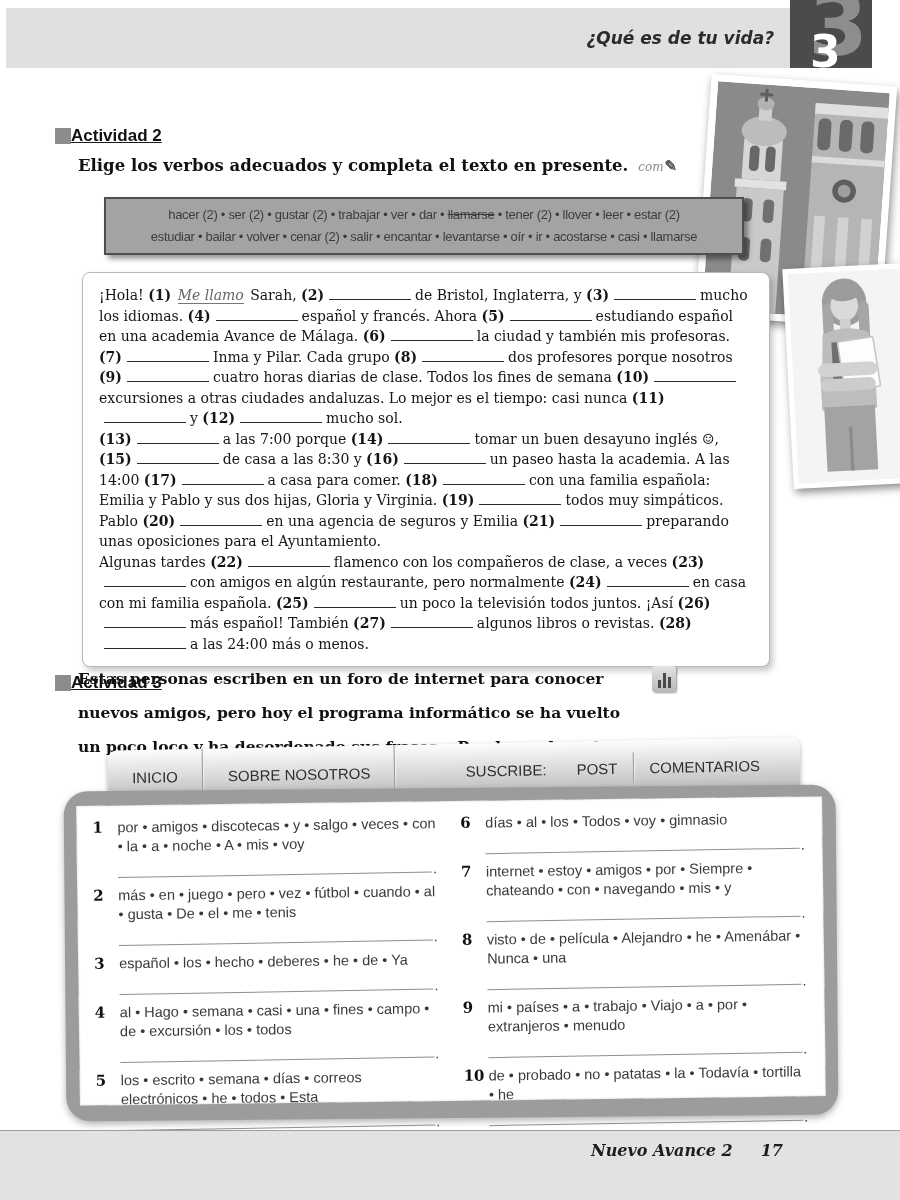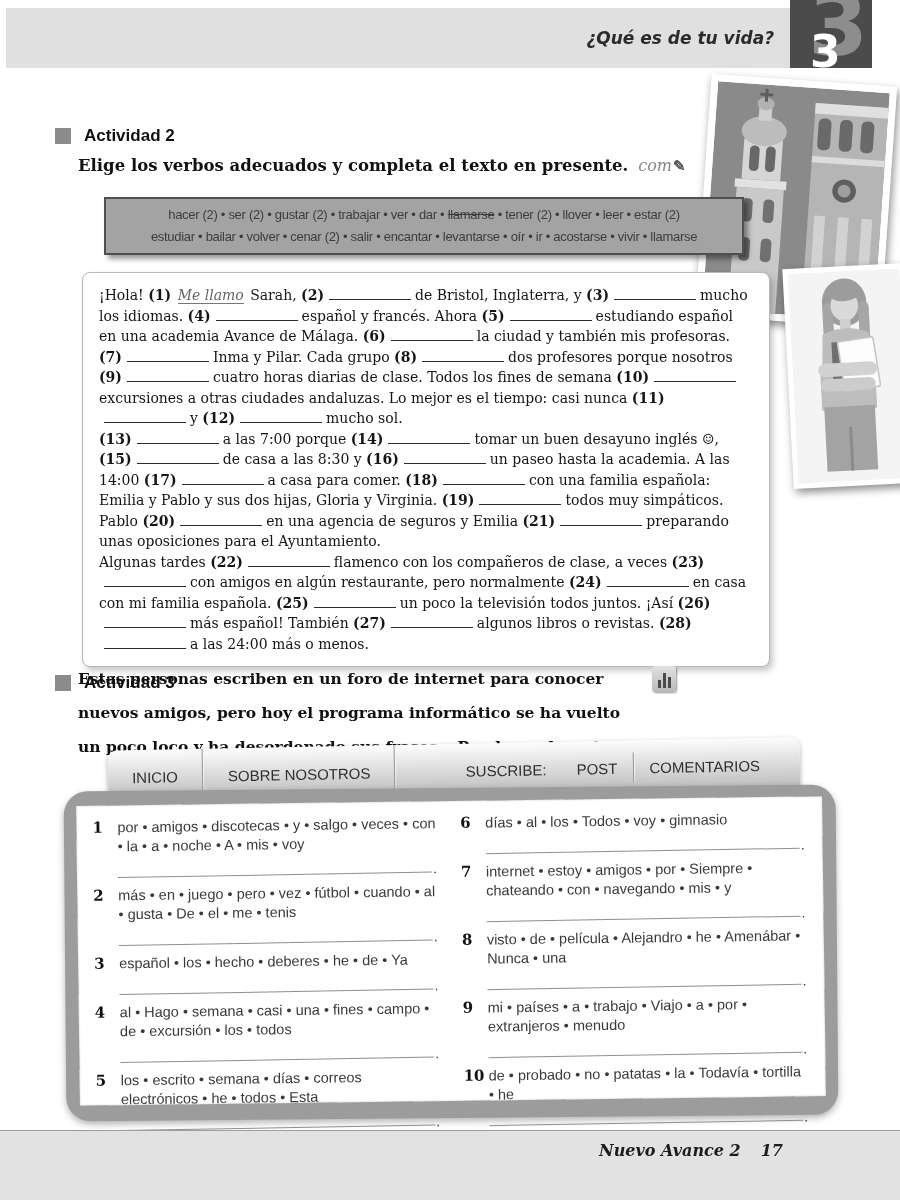--- a/index.html
+++ b/index.html
@@ -17,29 +17,29 @@
   .ch-small{position:absolute;left:20px;bottom:-6px;font-family:"DejaVu Sans",sans-serif;
             font-weight:700;font-size:44px;color:#ffffff;line-height:1;}
 
   
   .photo-card{position:absolute;background:#fff;box-shadow:2px 4px 9px rgba(0,0,0,.45);}
   .photo-cathedral{left:703px;top:80px;width:172px;height:228px;padding:7px;transform:rotate(4deg);}
   .photo-girl{left:788px;top:266px;width:112px;height:210px;padding:5px;transform:rotate(-3deg);}
   .photo-card svg{display:block;width:100%;height:100%;}
 
   
-  .act-head{position:absolute;display:flex;align-items:center;gap:13px;}
+  .act-head{position:absolute;display:flex;align-items:center;gap:0;text-decoration:underline;}
   .act-head.a2{left:55px;top:126px;}
   .act-head.a3{left:55px;top:634px;margin-top:39px;}
   .act-square{width:16px;height:16px;background:#8c8c8c;}
   .act-label{font-family:"Liberation Sans",sans-serif;font-weight:700;font-size:17px;color:#111;}
 
   
   .instr2{position:absolute;left:78px;top:156px;font-weight:700;font-size:16.5px;color:#111;}
-  .com-icon{font-style:italic;font-size:16px;color:#888;margin-left:10px;font-weight:400;}
+  .com-icon{font-style:italic;font-size:12px;color:#888;margin-left:10px;font-weight:400;}
   .pencil{font-style:normal;font-size:15px;color:#555;margin-left:1px;}
   .instr3{position:absolute;left:78px;top:662px;width:566px;font-weight:700;font-size:15.5px;
           line-height:34px;color:#111;}
   .bars-icon{position:absolute;left:652px;top:666px;width:24px;height:26px;border-radius:3px;
              background:linear-gradient(#e2e2e2,#b9b9b9);box-shadow:1px 1px 2px rgba(0,0,0,.4);
              display:flex;align-items:flex-end;justify-content:center;gap:2px;padding-bottom:4px;box-sizing:border-box;}
   .bars-icon i{display:block;width:3px;background:#4a4a4a;}
   .bars-icon i:nth-child(1){height:8px;}
   .bars-icon i:nth-child(2){height:15px;}
   .bars-icon i:nth-child(3){height:11px;}
@@ -85,21 +85,21 @@
   .s-num{width:25px;flex:0 0 25px;font-family:"DejaVu Serif",serif;font-weight:700;
          font-size:15px;color:#111;}
   .s-body{flex:1;min-width:0;}
   .answer{display:flex;align-items:baseline;margin-top:12px;margin-bottom:2px;}
   .answer-line{flex:1;border-bottom:1px solid #8f8f8f;height:1px;transform:rotate(-0.25deg);}
   .answer-dot{color:#3a3a3a;font-size:14.5px;line-height:8px;margin-left:1px;}
 
   
   .footer-band{position:absolute;left:0;top:1130px;width:900px;height:70px;background:#e2e2e2;
                border-top:1px solid #9e9e9e;}
-  .footer-text{position:absolute;right:117px;top:10px;display:flex;gap:20px;
+  .footer-text{position:absolute;right:117px;top:10px;display:flex;gap:28px;
                font-style:italic;font-weight:700;font-size:16px;color:#1c1c1c;}
 </style>
 </head>
 <body>
 
 <div class="page">
 
   <div class="header-band">
     <div class="page-title">¿Qué es de tu vida?</div>
   </div>
@@ -147,21 +147,21 @@
     <span class="act-square"></span>
     <span class="act-label">Actividad 2</span>
   </div>
 
   <div class="instr2">
     <span>Elige los verbos adecuados y completa el texto en presente.</span><span class="com-icon">com</span><span class="pencil">✎</span>
   </div>
 
   <div class="verb-box">
       <div class="verb-line"><span>hacer (2)</span> • <span>ser (2)</span> • <span>gustar (2)</span> • <span>trabajar</span> • <span>ver</span> • <span>dar</span> • <span class="struck">llamarse</span> • <span>tener (2)</span> • <span>llover</span> • <span>leer</span> • <span>estar (2)</span></div>
-      <div class="verb-line"><span>estudiar</span> • <span>bailar</span> • <span>volver</span> • <span>cenar (2)</span> • <span>salir</span> • <span>encantar</span> • <span>levantarse</span> • <span>oír</span> • <span>ir</span> • <span>acostarse</span> • <span>vivir</span> • <span>llamarse</span></div>
+      <div class="verb-line"><span>estudiar</span> • <span>bailar</span> • <span>volver</span> • <span>cenar (2)</span> • <span>salir</span> • <span>encantar</span> • <span>levantarse</span> • <span>oír</span> • <span>ir</span> • <span>acostarse</span> • <span>casi</span> • <span>llamarse</span></div>
     </div>
 
   <div class="story-box">
       <p>¡Hola! <b class="num">(1)</b> <span class="filled">Me llamo</span> Sarah, <b class="num">(2)</b><span class="blank"></span>de Bristol, Inglaterra, y <b class="num">(3)</b><span class="blank"></span>mucho los idiomas. <b class="num">(4)</b><span class="blank"></span>español y francés. Ahora <b class="num">(5)</b><span class="blank"></span>estudiando español en una academia Avance de Málaga. <b class="num">(6)</b><span class="blank"></span>la ciudad y también mis profesoras. <b class="num">(7)</b><span class="blank"></span>Inma y Pilar. Cada grupo <b class="num">(8)</b><span class="blank"></span>dos profesores porque nosotros <b class="num">(9)</b><span class="blank"></span>cuatro horas diarias de clase. Todos los fines de semana <b class="num">(10)</b><span class="blank"></span>excursiones a otras ciudades andaluzas. Lo mejor es el tiempo: casi nunca <b class="num">(11)</b><span class="blank"></span>y <b class="num">(12)</b><span class="blank"></span>mucho sol.</p>
       <p><b class="num">(13)</b><span class="blank"></span>a las 7:00 porque <b class="num">(14)</b><span class="blank"></span>tomar un buen desayuno inglés ☺, <b class="num">(15)</b><span class="blank"></span>de casa a las 8:30 y <b class="num">(16)</b><span class="blank"></span>un paseo hasta la academia. A las 14:00 <b class="num">(17)</b><span class="blank"></span>a casa para comer. <b class="num">(18)</b><span class="blank"></span>con una familia española: Emilia y Pablo y sus dos hijas, Gloria y Virginia. <b class="num">(19)</b><span class="blank"></span>todos muy simpáticos. Pablo <b class="num">(20)</b><span class="blank"></span>en una agencia de seguros y Emilia <b class="num">(21)</b><span class="blank"></span>preparando unas oposiciones para el Ayuntamiento.</p>
       <p>Algunas tardes <b class="num">(22)</b><span class="blank"></span>flamenco con los compañeros de clase, a veces <b class="num">(23)</b><span class="blank"></span>con amigos en algún restaurante, pero normalmente <b class="num">(24)</b><span class="blank"></span>en casa con mi familia española. <b class="num">(25)</b><span class="blank"></span>un poco la televisión todos juntos. ¡Así <b class="num">(26)</b><span class="blank"></span>más español! También <b class="num">(27)</b><span class="blank"></span>algunos libros o revistas. <b class="num">(28)</b><span class="blank"></span>a las 24:00 más o menos.</p>
     </div>
 
   <div class="photo-card photo-girl">
     <svg viewBox="0 0 106 202" preserveAspectRatio="none">

